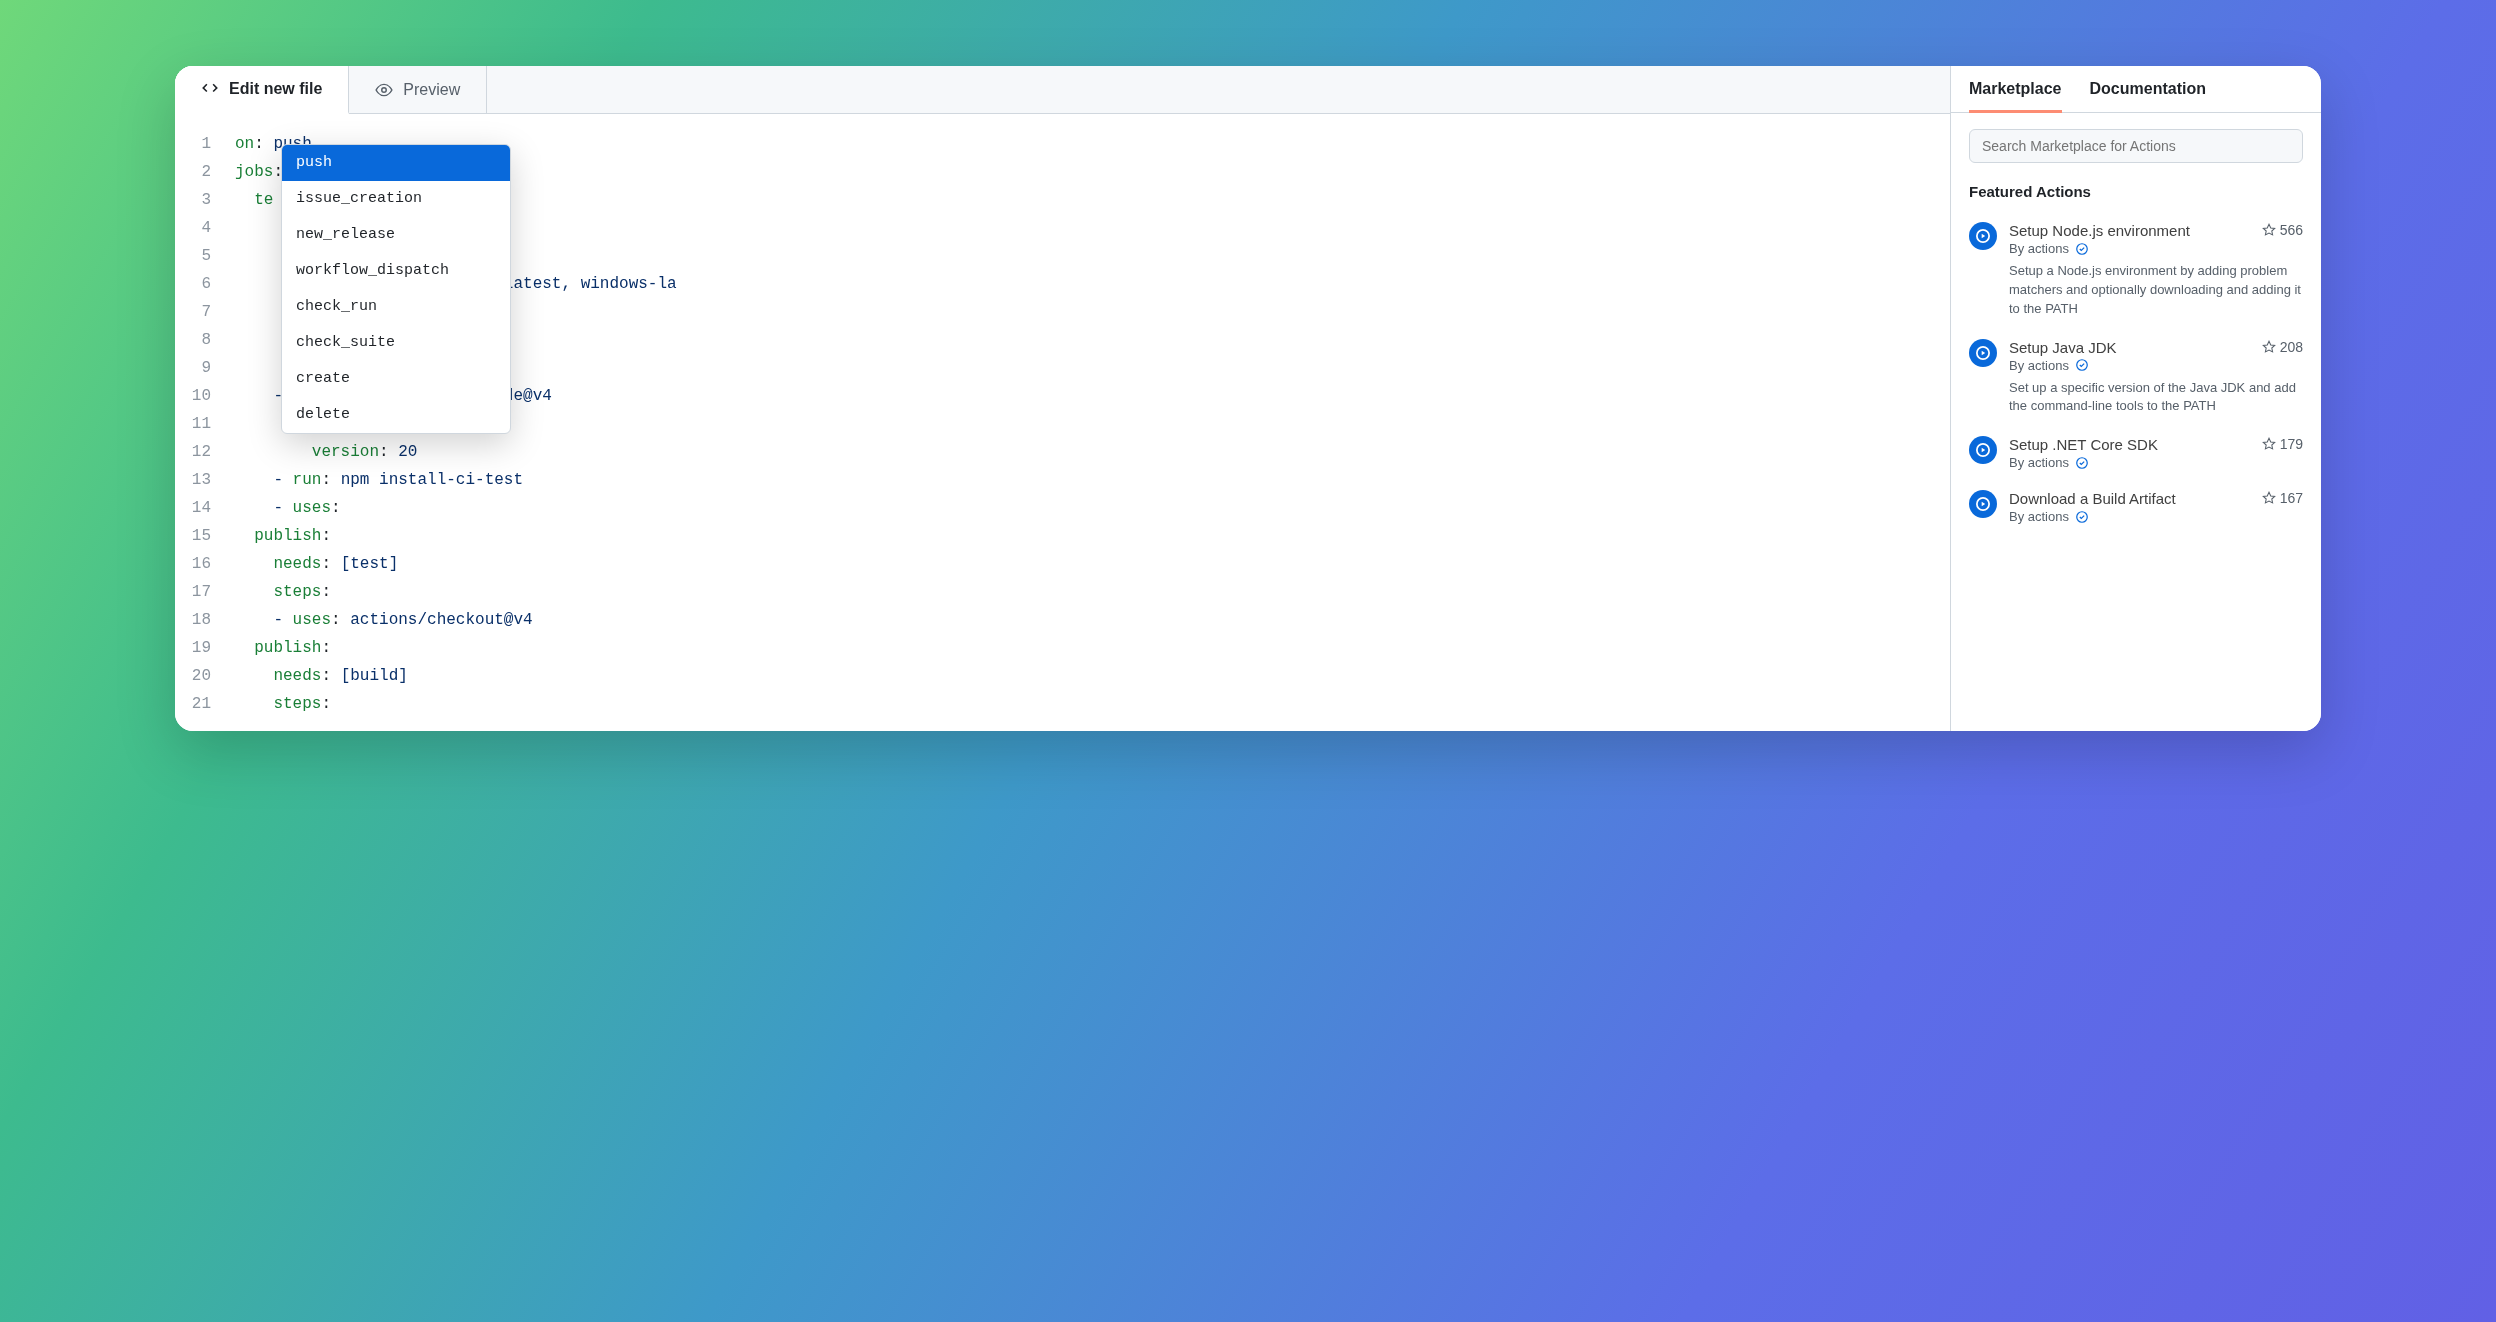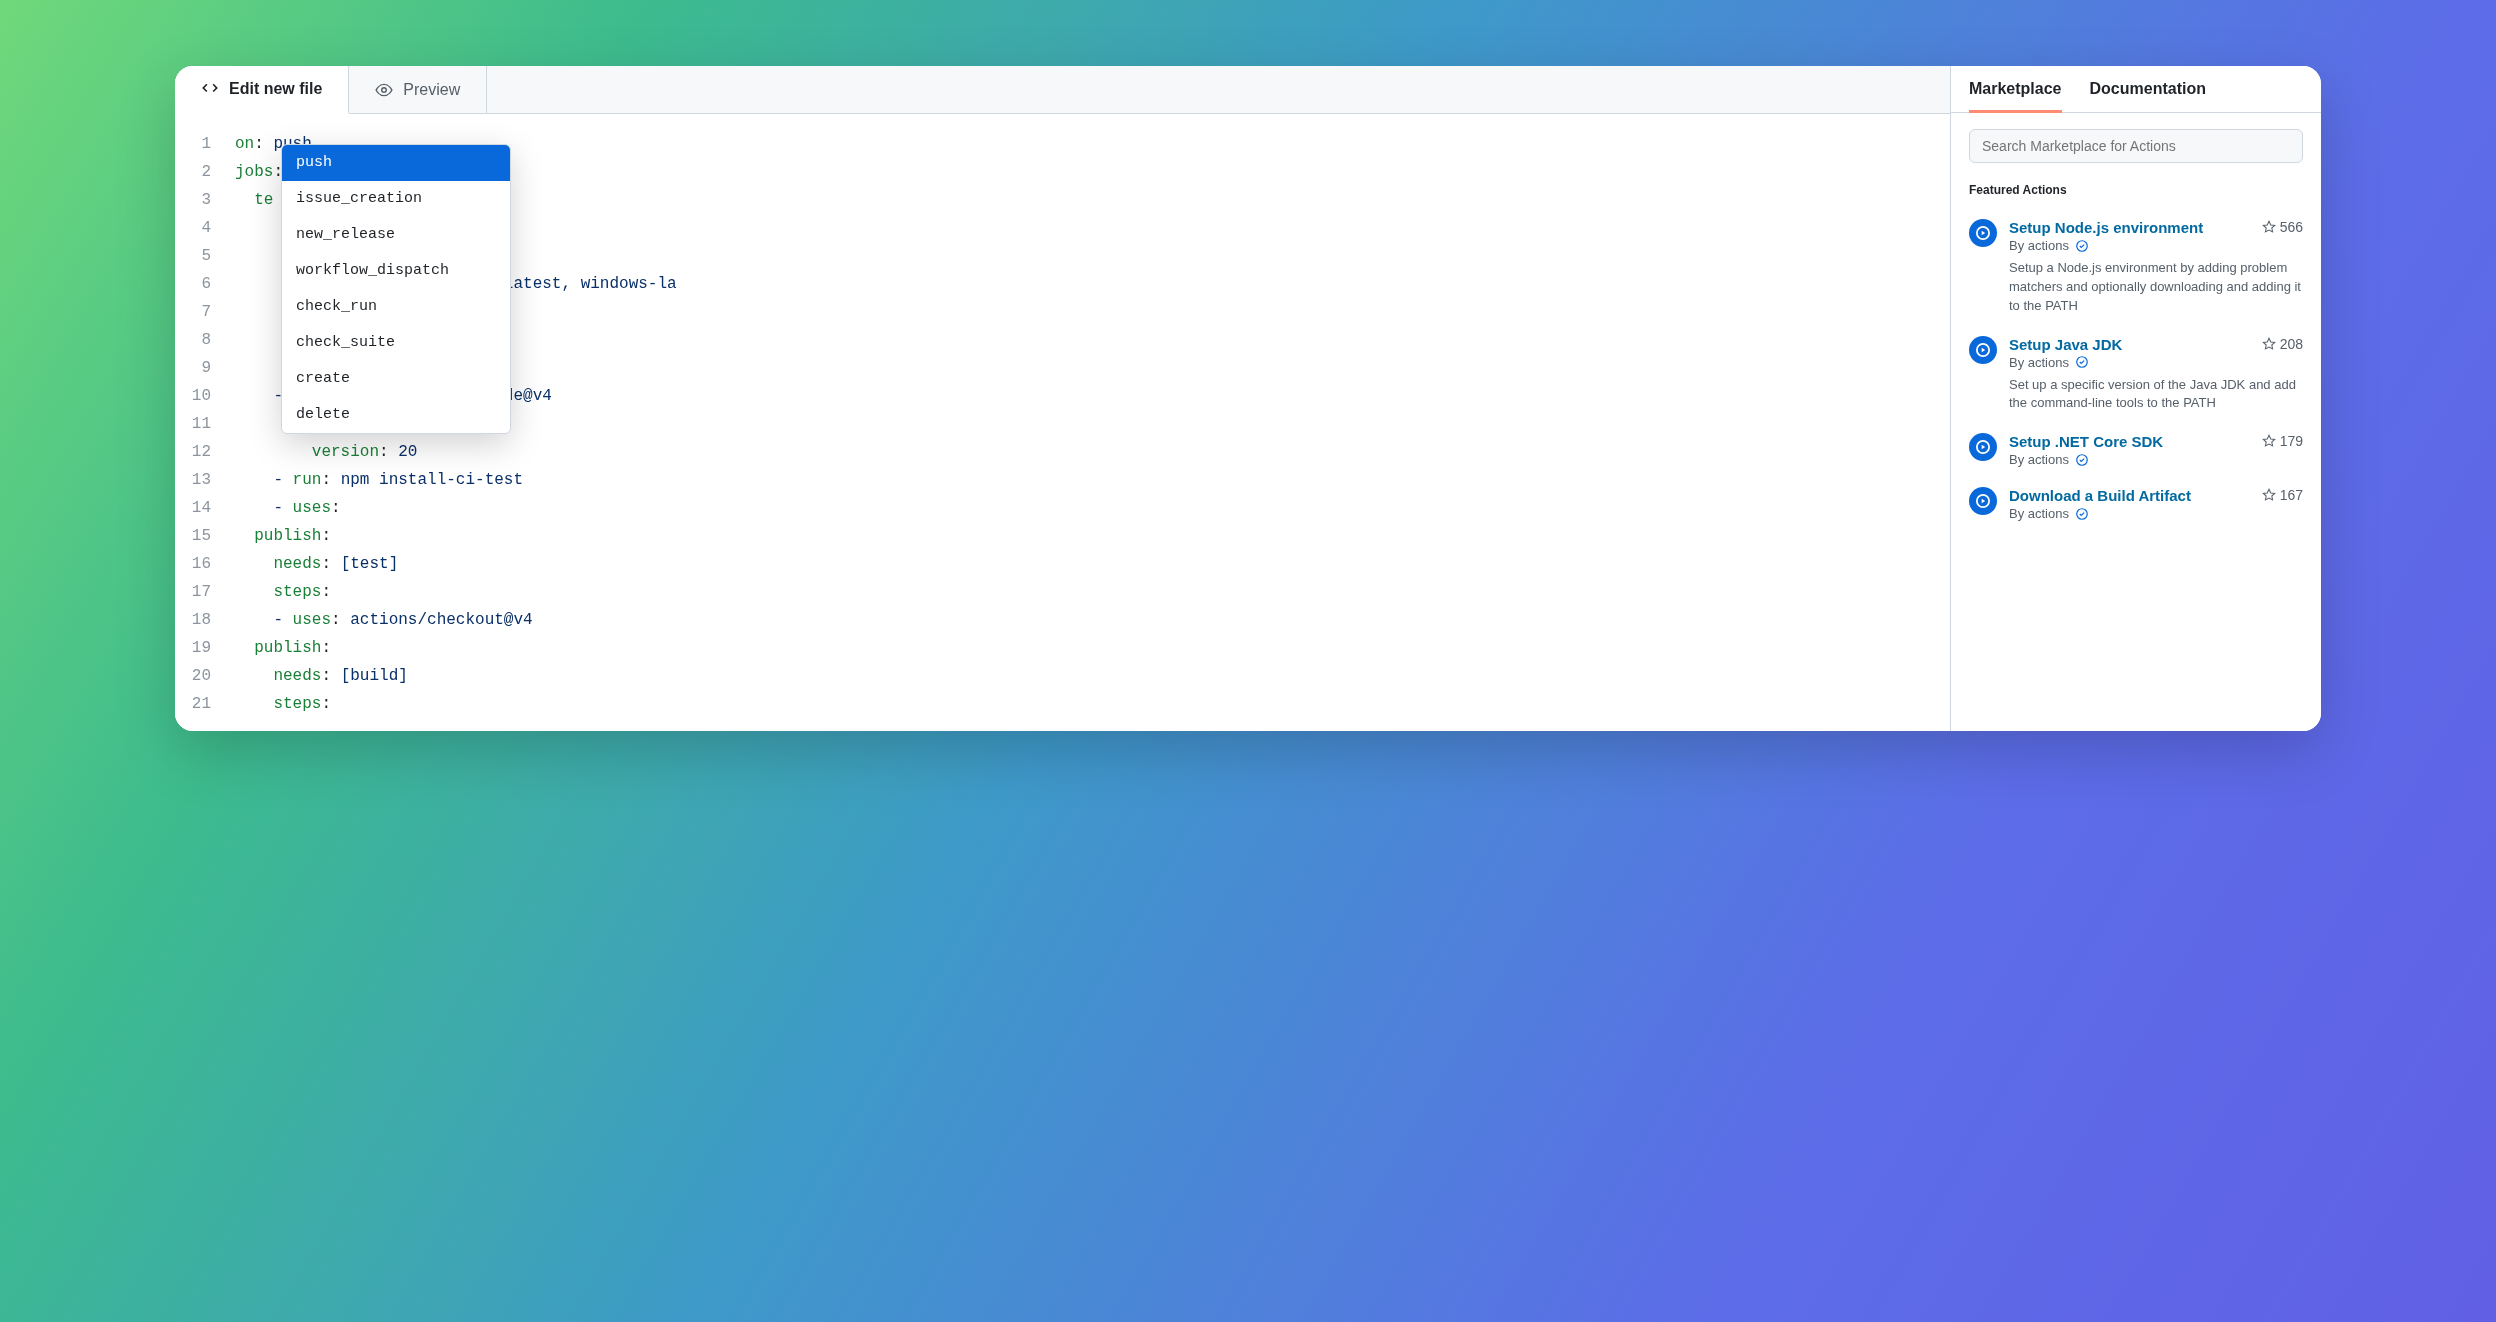--- a/index.html
+++ b/index.html
@@ -47,30 +47,30 @@
       display:flex; flex-direction:column;
     }
     .side-tabs { display:flex; gap:28px; padding:14px 18px 0; border-bottom:1px solid #d0d7de;}
     .side-tab { font-size:16px; font-weight:600; color:#1f2328; padding-bottom:12px; cursor:pointer;}
     .side-tab.active { border-bottom:3px solid #fd8c73; margin-bottom:-1px;}
     .side-body { padding:16px 18px; overflow:auto; flex:1;}
     .search-box {
       width:100%; border:1px solid #d0d7de; border-radius:6px;
       padding:8px 12px; font-size:14px; background:#f6f8fa; color:#57606a;
     }
-    .section-title { font-weight:700; font-size:12px; margin:20px 0 12px; color:#1f2328;}
+    .section-title { font-weight:700; font-size:15px; margin:20px 0 12px; color:#1f2328;}
     .action-item { display:flex; gap:12px; padding:10px 0; }
     .action-icon {
       width:28px;height:28px;border-radius:50%;background:#0969da;
       display:flex;align-items:center;justify-content:center;flex-shrink:0;
     }
     .action-icon svg{color:#fff;}
     .action-main{flex:1;}
     .action-head{display:flex;justify-content:space-between;align-items:flex-start;gap:8px;}
-    .action-title{font-weight:700;font-size:15px;color:#0369a1;}
+    .action-title{font-weight:400;font-size:15px;color:#404040;}
     .star{display:flex;align-items:center;gap:4px;color:#57606a;font-size:14px;flex-shrink:0;}
     .byline{font-size:13px;color:#57606a;display:flex;align-items:center;gap:6px;margin-top:2px;}
     .verified{color:#0969da;}
     .action-desc{font-size:13px;color:#57606a;line-height:1.45;margin-top:6px;}
   </style>
 </head>
 <body>
 
 <div class="window">
   <div class="editor-pane">

